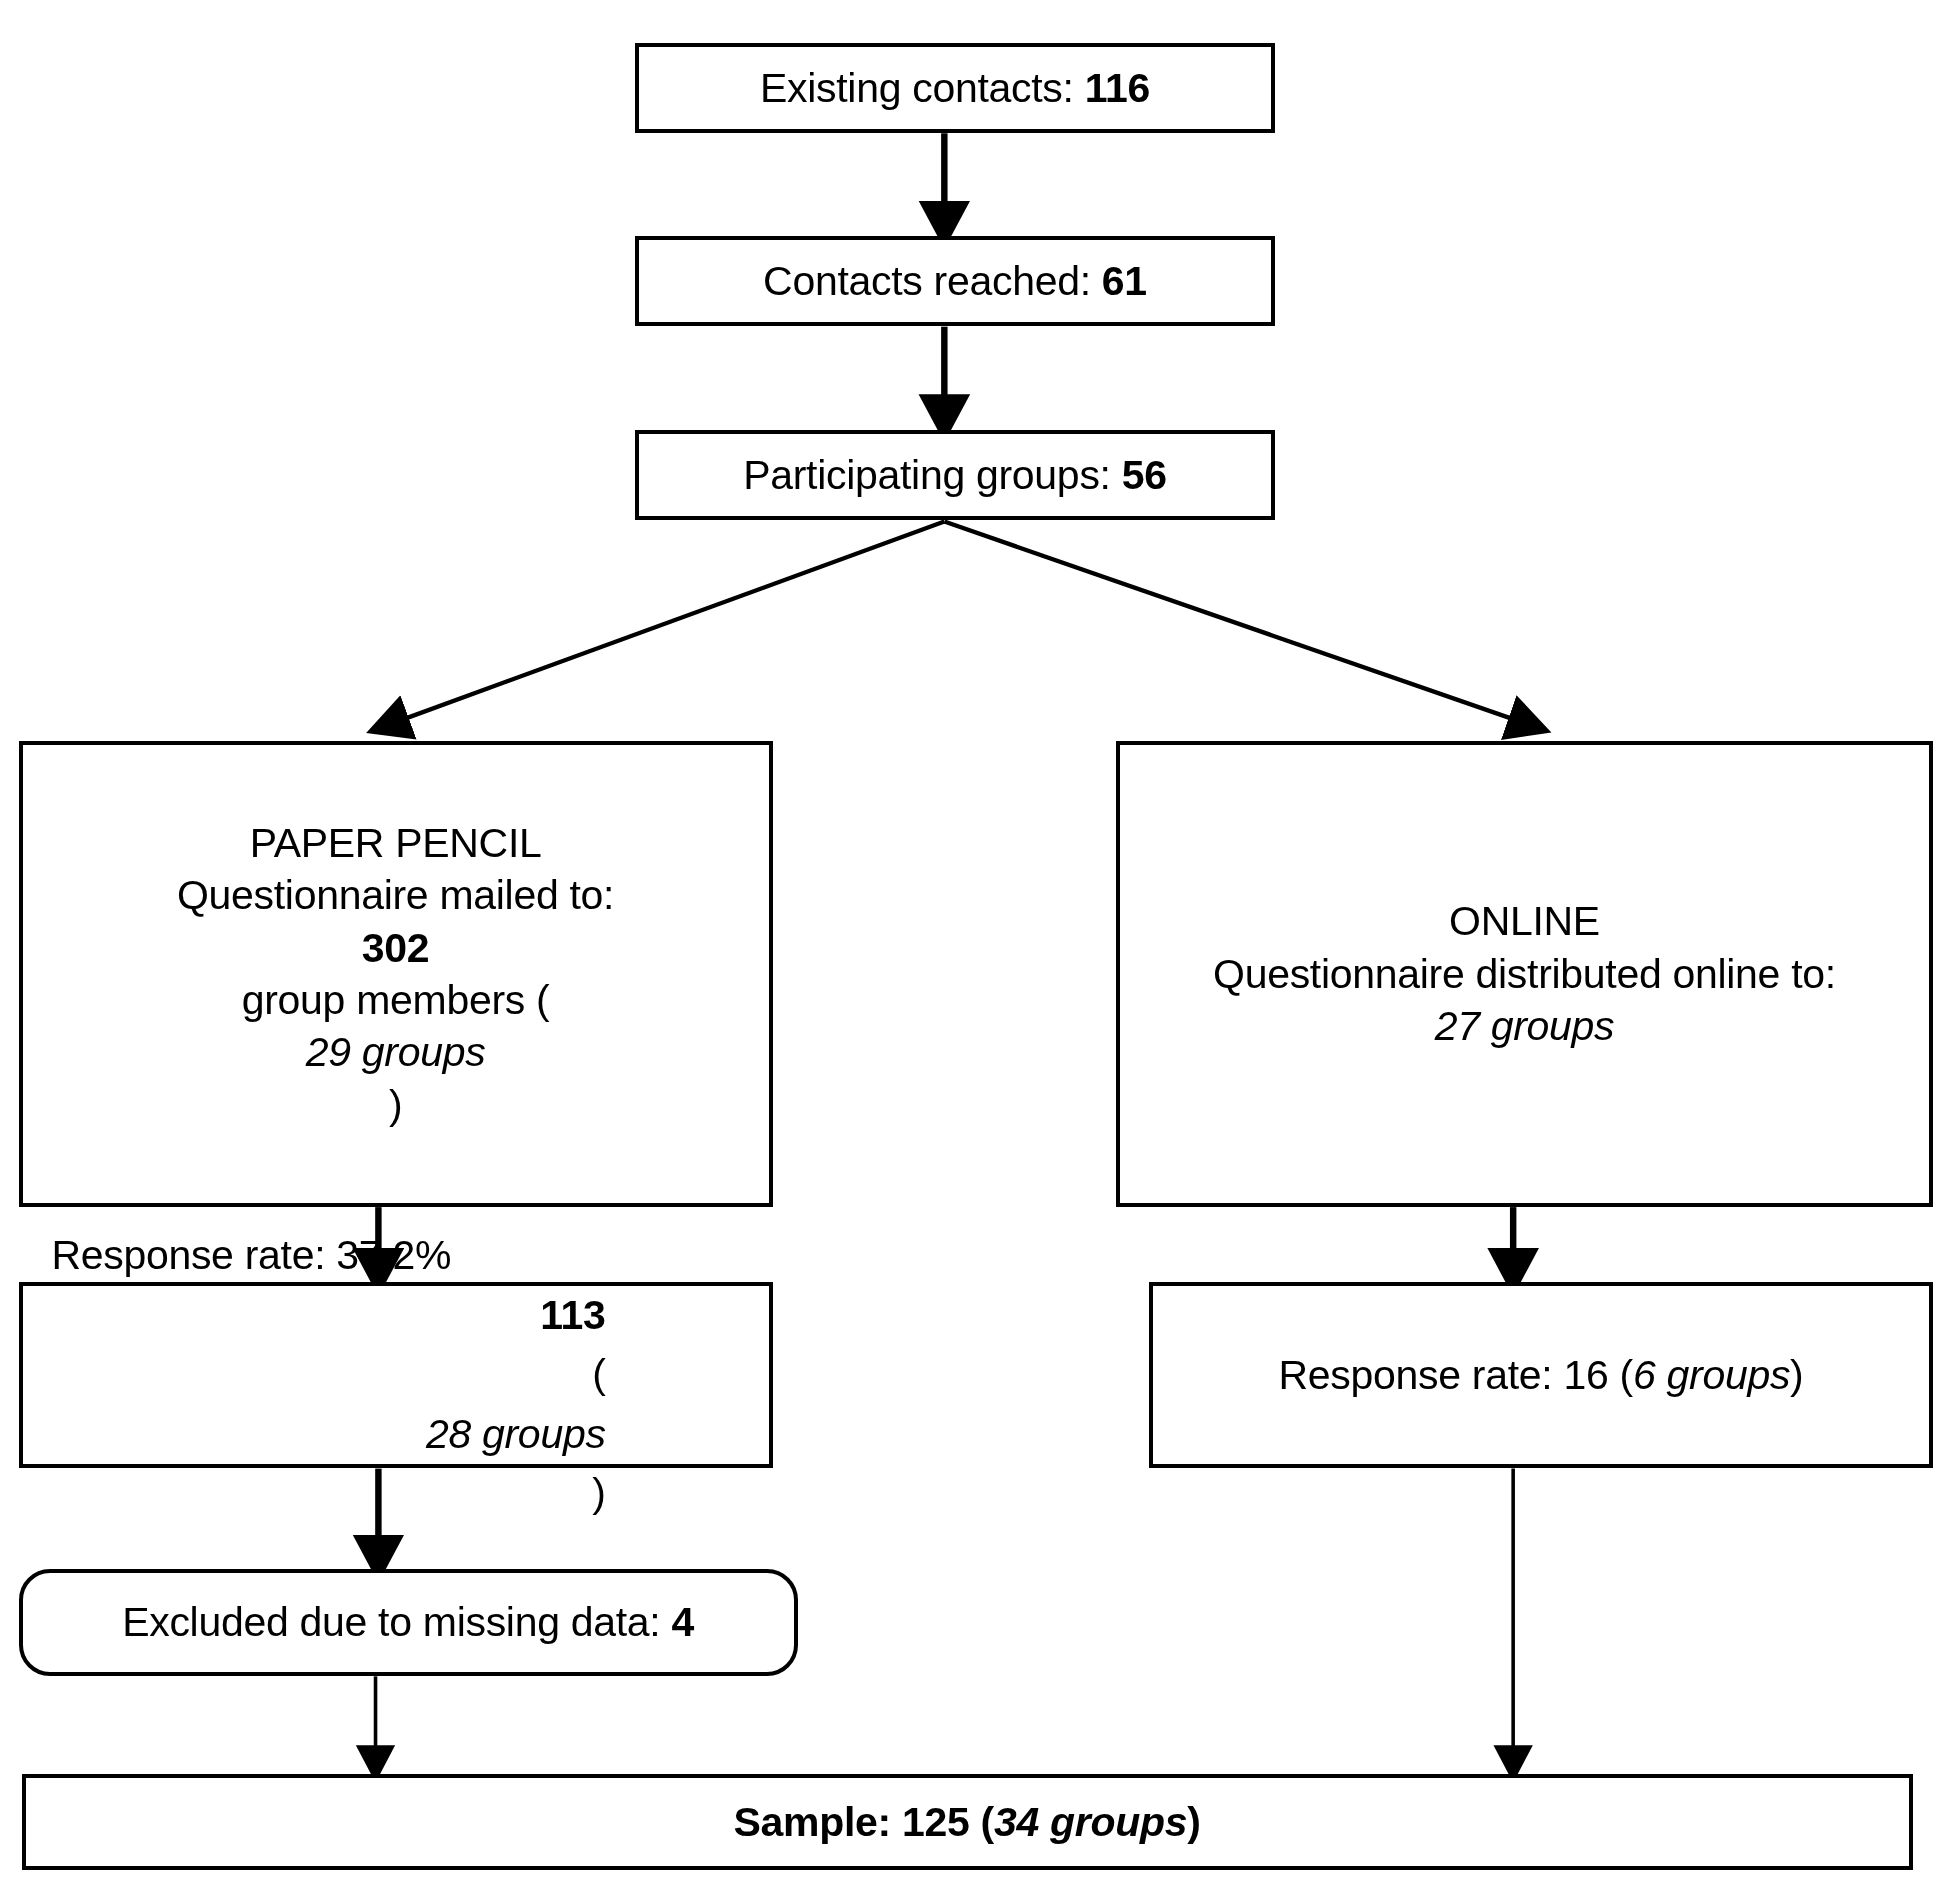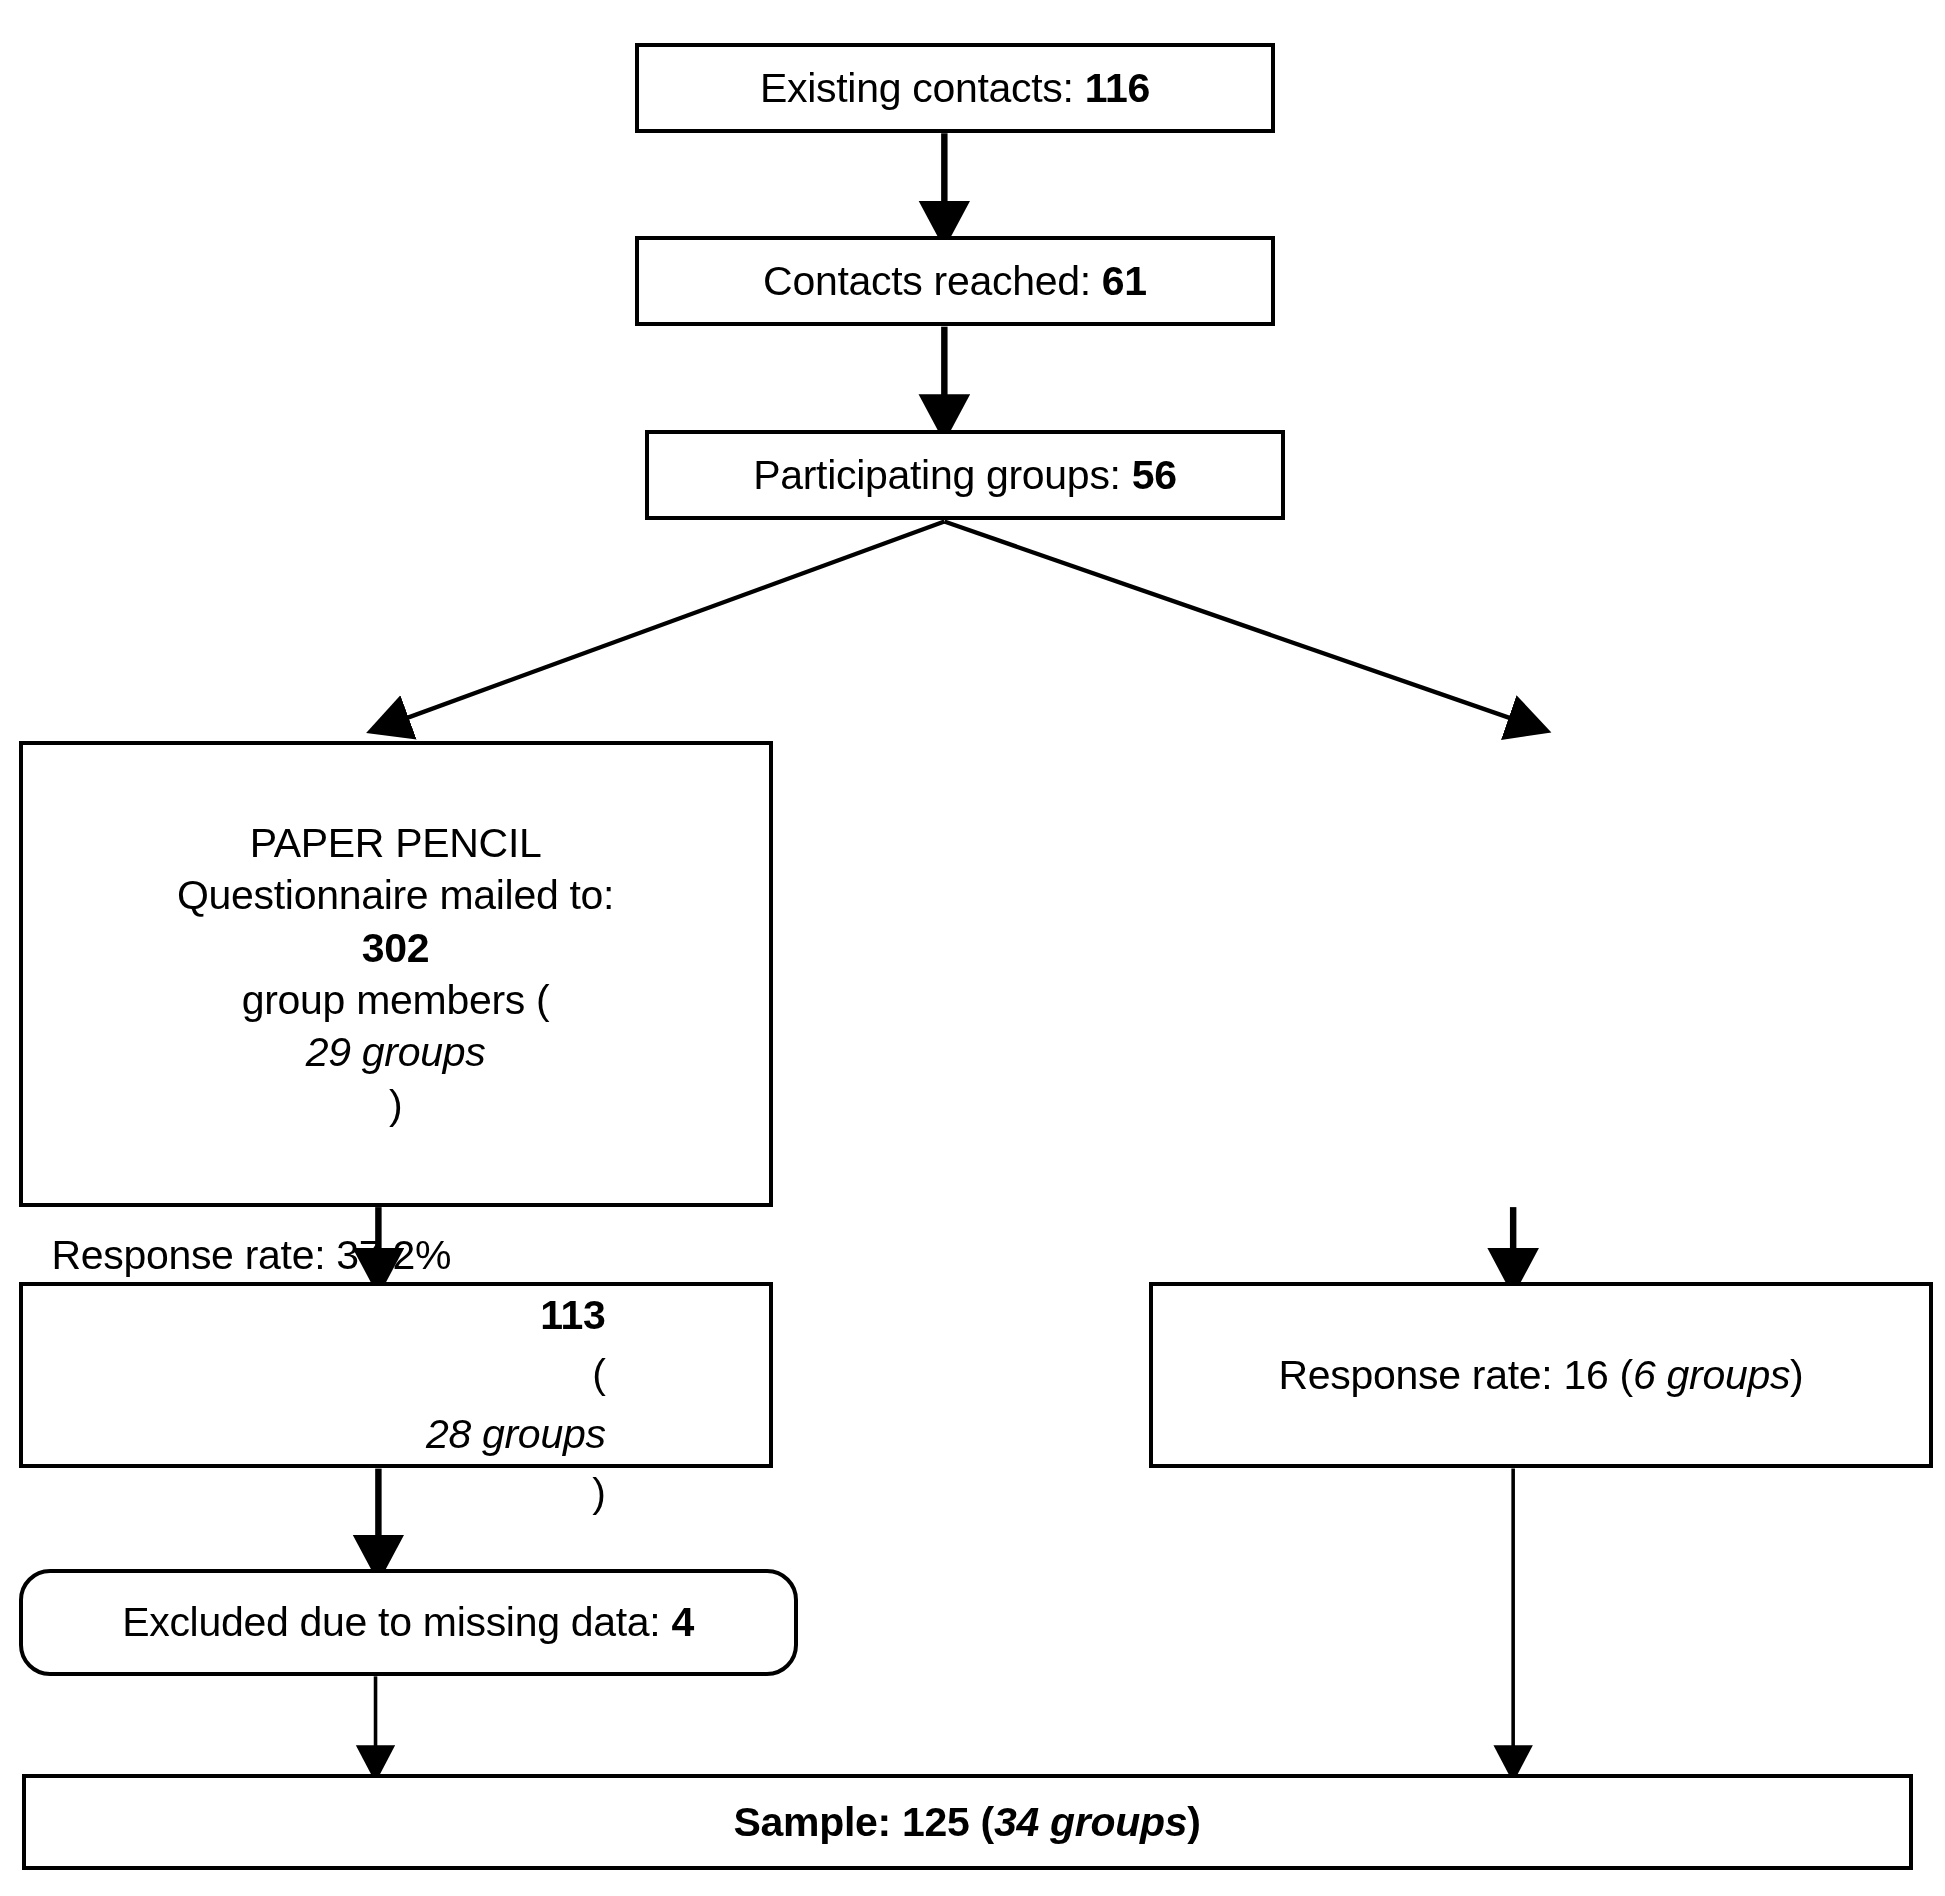--- a/index.html
+++ b/index.html
@@ -44,21 +44,21 @@
   .bi { font-weight: bold; font-style: italic; }
 
   
   #box-existing-contacts {
     left: 635px; top: 43px; width: 640px; height: 90px;
   }
   #box-contacts-reached {
     left: 635px; top: 236px; width: 640px; height: 90px;
   }
   #box-participating-groups {
-    left: 635px; top: 430px; width: 640px; height: 90px; margin-left: 10px;
+    left: 635px; top: 430px; width: 640px; height: 90px;
   }
   #box-paper-pencil {
     left: 18.6px; top: 741px; width: 754px; height: 466px;
   }
   #box-online {
     left: 1116px; top: 741px; width: 817px; height: 466px;
   }
   #box-paper-response {
     left: 18.6px; top: 1282px; width: 754px; height: 186px;
   }
@@ -137,20 +137,27 @@
       <span>Questionnaire mailed to:</span>
       <span>
           <span class="b">302</span>
           <span> group members (</span>
           <span class="i">29 groups</span>
           <span>)</span>
         </span>
     </span>
   </div>
 
+  <div class="node-box" id="box-online">
+    <span class="box-text txt lines">
+      <span>ONLINE</span>
+      <span>Questionnaire distributed online to:</span>
+      <span class="i">27 groups</span>
+    </span>
+  </div>
 
   <div class="node-box" id="box-paper-response">
     <span class="box-text txt lines two-line-response">
       <span class="resp-line-1">Response rate: 37,2%</span>
       <span class="resp-line-2">
           <span class="b">113</span>
           <span> (</span>
           <span class="i">28 groups</span>
           <span>)</span>
         </span>

